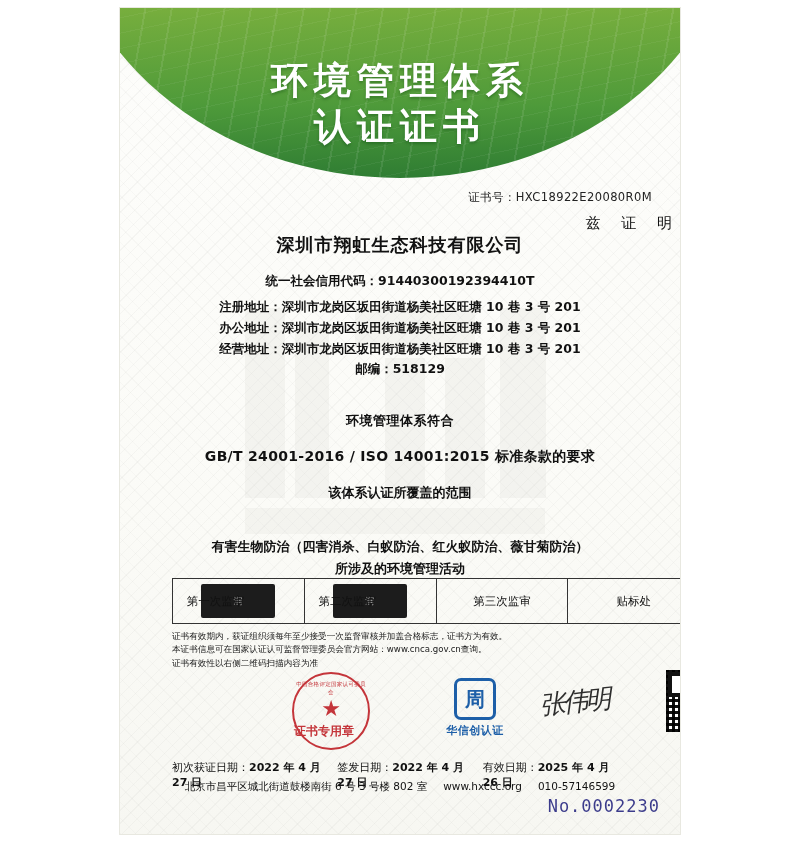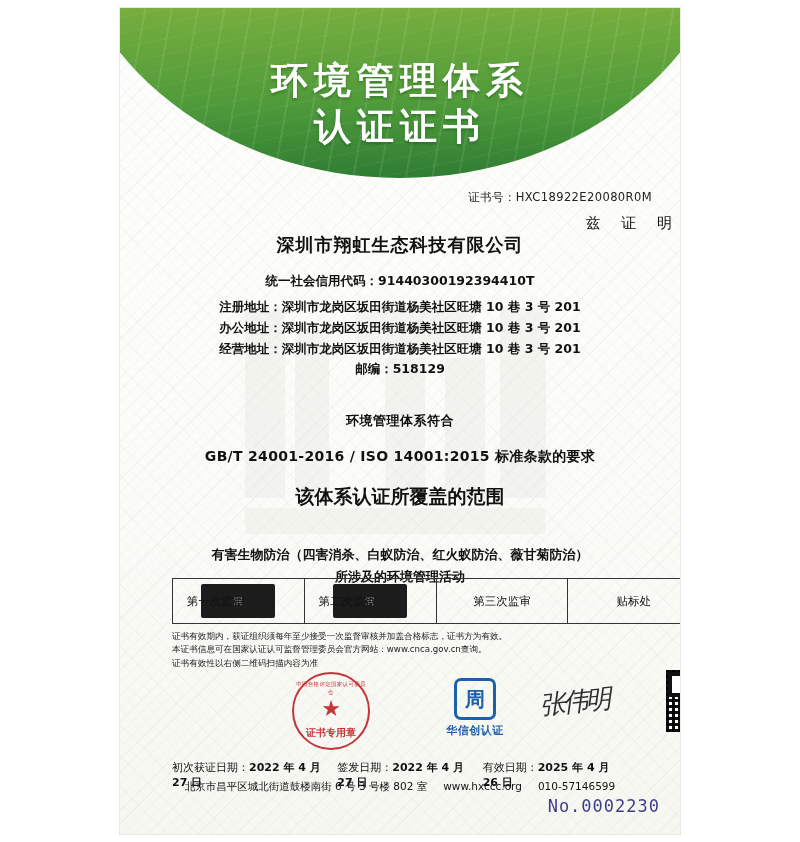--- a/index.html
+++ b/index.html
@@ -174,21 +174,21 @@
     letter-spacing: .5px;
   }
   .standard {
     margin-top: 18px;
     font-size: 14px;
     font-weight: bold;
     letter-spacing: .3px;
   }
   .scope-title {
     margin-top: 18px;
-    font-size: 19px;
+    font-size: 13px;
     font-weight: bold;
   }
   .scope-body {
     margin-top: 34px;
     font-size: 13px;
     font-weight: bold;
     line-height: 1.7;
   }
 
   
@@ -271,22 +271,21 @@
     left: 50%; top: 47%;
     transform: translate(-50%,-50%);
     font-size: 22px;
     line-height: 1;
     color: #c1272d;
   }
   .red-seal .bottom-text {
     position: absolute;
     left: 0; right: 0;
     bottom: 8px;
-    text-align: center;
-    font-size: 10px;
+    font-size: 12px;
     font-weight: bold;
   }
   .red-seal .top-arc {
     position: absolute;
     left: 0; right: 0;
     top: 7px;
     text-align: center;
     font-size: 5.6px;
     letter-spacing: .2px;
   }

